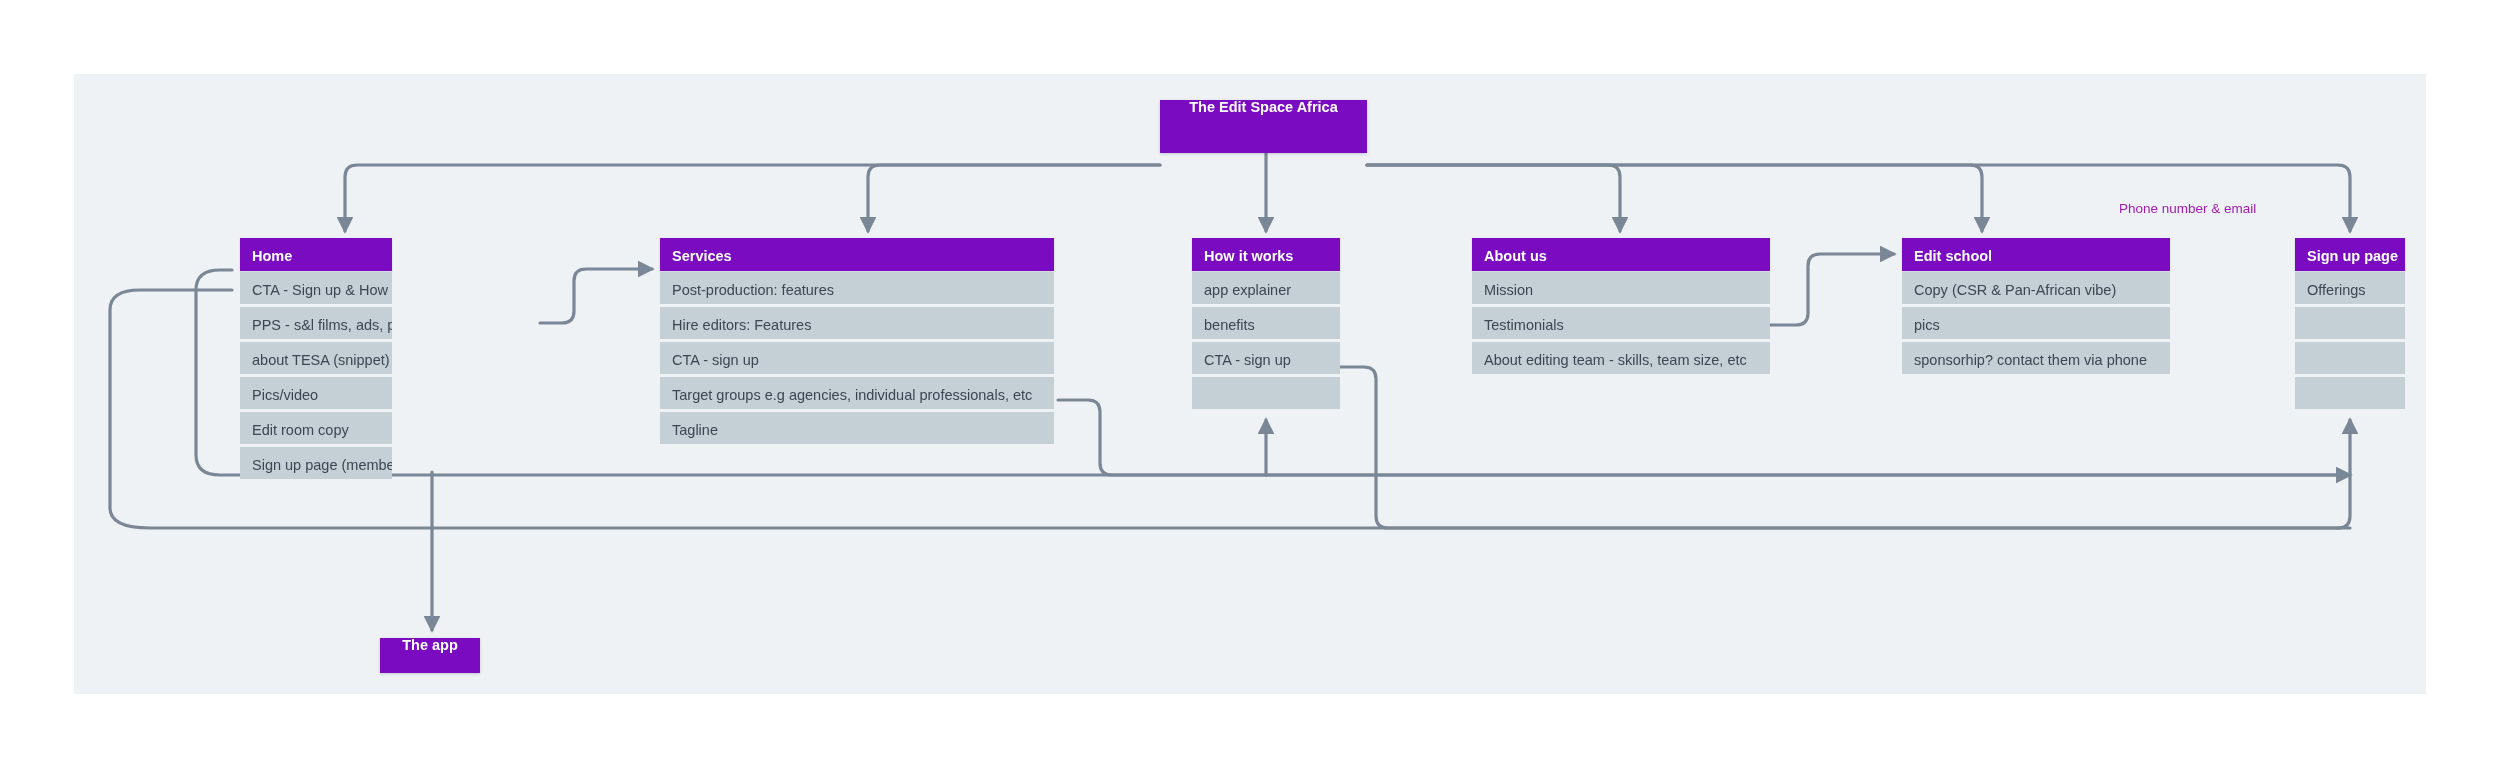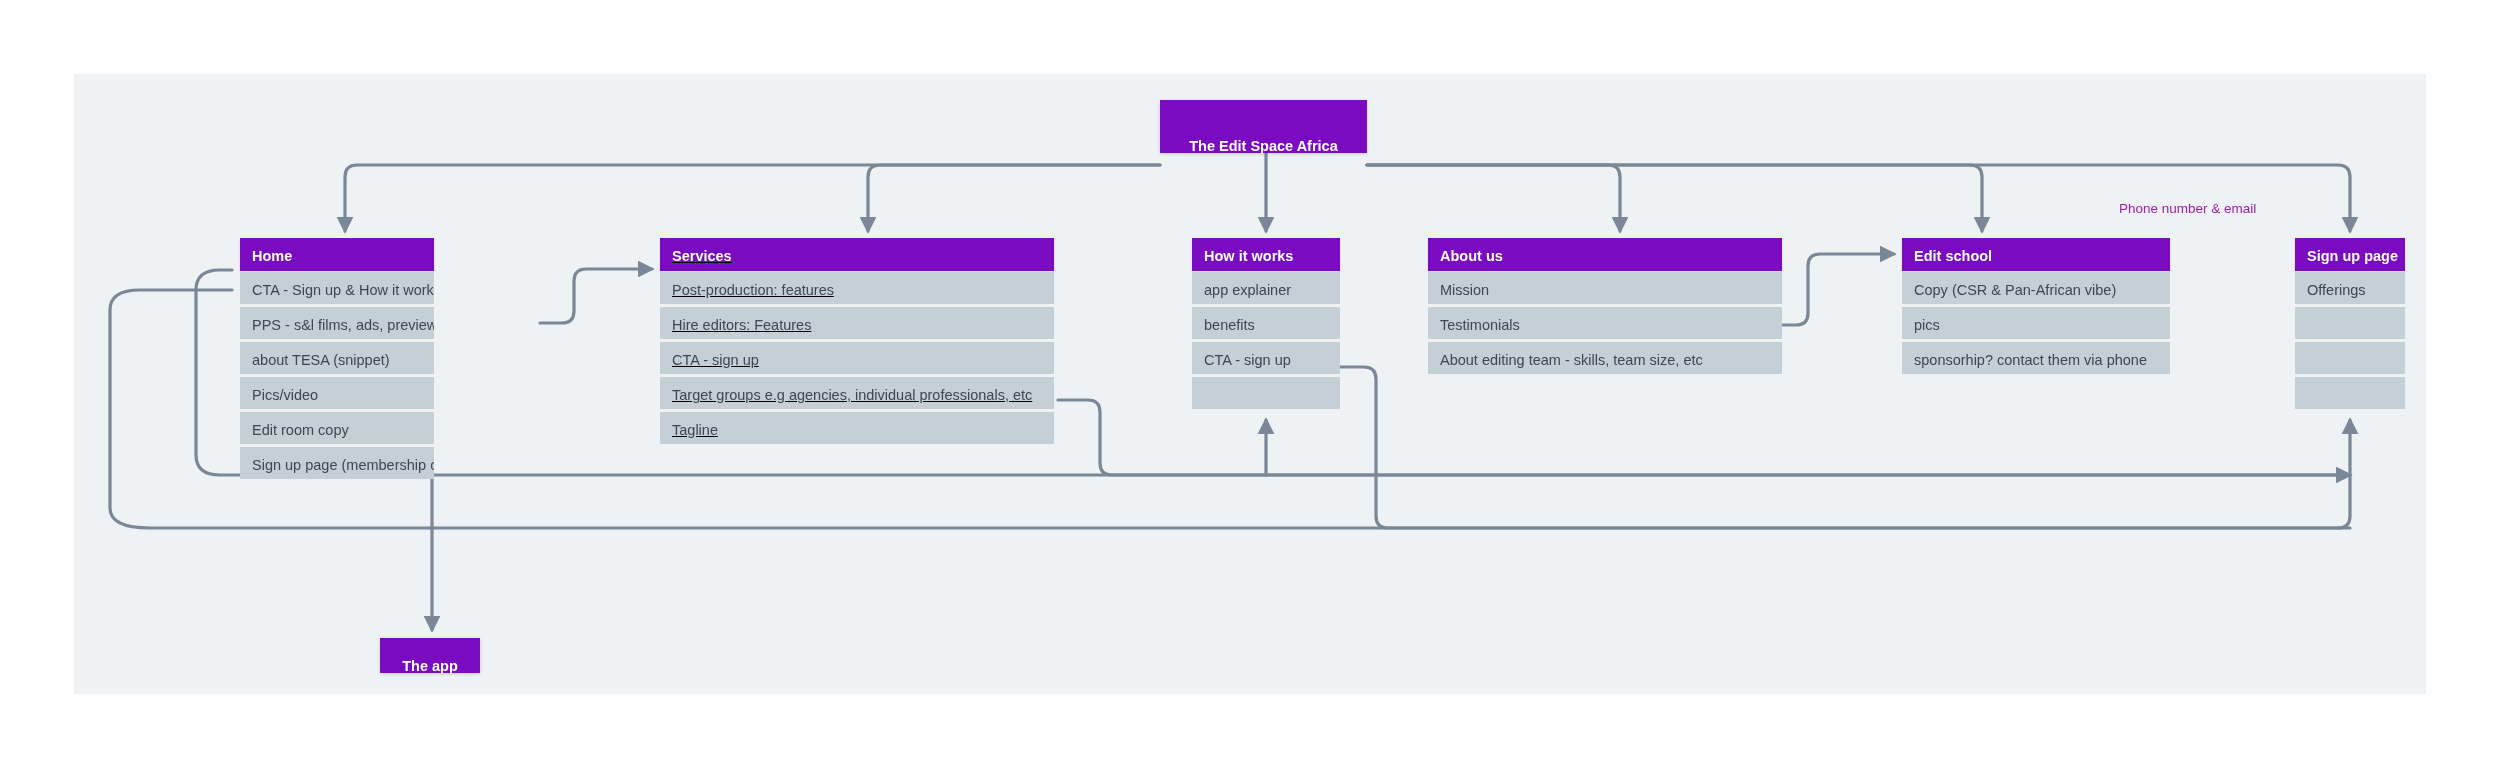--- a/index.html
+++ b/index.html
@@ -84,42 +84,42 @@
   
   .chip {
     position: absolute;
     z-index: 5;
     background: #7a0bc0;
     color: #ffffff;
     font-size: 14.5px;
     font-weight: bold;
     line-height: 1;
     display: flex;
-    align-items: flex-end;
+    align-items: flex-start;
     justify-content: center;
     box-sizing: border-box;
     box-shadow: 0 1px 3px rgba(40,55,75,0.22);
     white-space: nowrap;
   }
 
   
   .annotation {
     position: absolute;
     z-index: 6;
     color: #a21caf;
     font-size: 13.5px;
     line-height: 1;
     white-space: nowrap;
   }
 
   
-  #node-home        { left: 240px;  top: 238px; width: 194px; }
-  #node-services    { left: 660px;  top: 238px; width: 394px; text-decoration: underline; }
+  #node-home        { left: 240px;  top: 238px; width: 152px; }
+  #node-services    { left: 660px;  top: 238px; width: 394px; }
   #node-howitworks  { left: 1192px; top: 238px; width: 148px; }
-  #node-aboutus     { left: 1428px; top: 238px; width: 354px; }
+  #node-aboutus     { left: 1472px; top: 238px; width: 298px; }
   #node-editschool  { left: 1902px; top: 238px; width: 268px; }
   #node-signup      { left: 2295px; top: 238px; width: 110px; }
 
   #chip-root { left: 1160px; top: 100px; width: 207px; height: 53px; }
   #chip-app  { left: 380px;  top: 638px; width: 100px; height: 35px; }
 
   #annotation-contact { left: 2119px; top: 202px; }
 </style>
 </head>
 <body>

